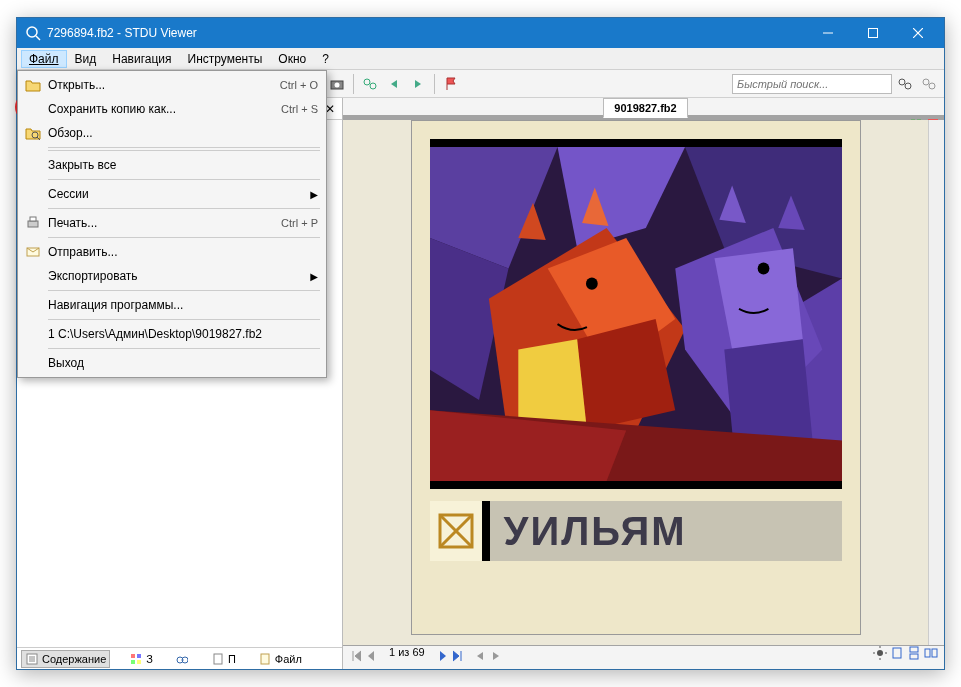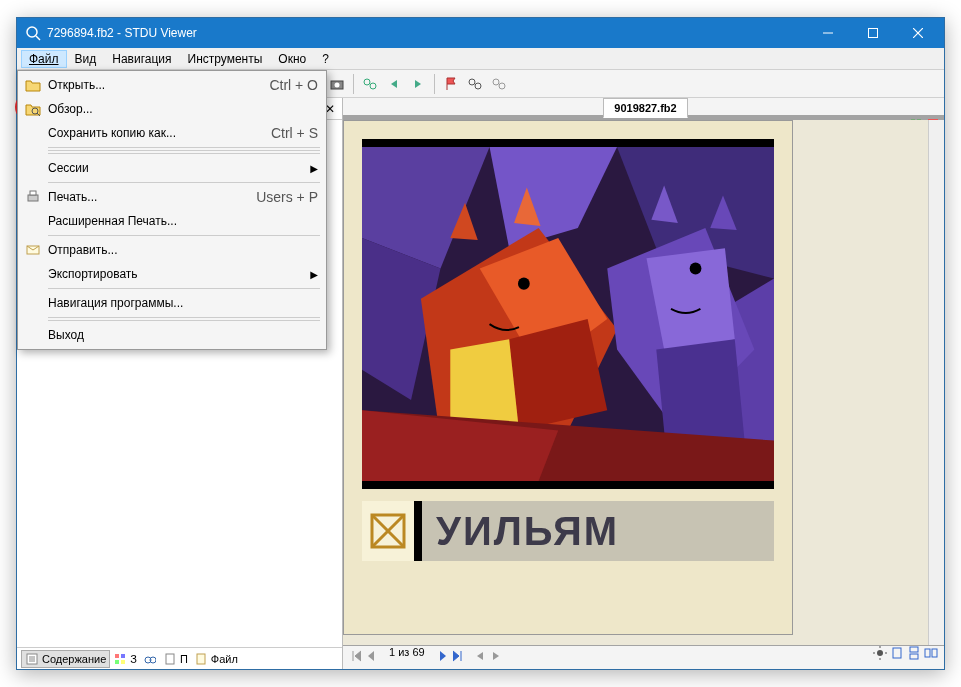--- a/index.html
+++ b/index.html
@@ -20,47 +20,47 @@
 .tb-sep { width: 1px; height: 20px; background: #c0c0c0; margin: 0 3px; }
 .tb-btn { width: 22px; height: 22px; display: flex; align-items: center; justify-content: center; border-radius: 2px; }
 .tb-text { font-size: 11px; padding: 0 3px; }
 .search { margin-left: auto; width: 160px; height: 20px; border: 1px solid #bbb; padding: 0 4px; font-size: 11px; font-style: italic; color: #888; }
 
 .body { display: flex; height: calc(100% - 30px - 22px - 28px); }
 .sidebar { width: 326px; border-right: 1px solid #bbb; display: flex; flex-direction: column; background: #fff; position: relative; }
 .sidebar-top { height: 22px; border-bottom: 1px solid #ccc; display: flex; align-items: center; justify-content: flex-end; padding-right: 4px; position: relative; z-index: 2; }
 .sidebar-close { width: 16px; height: 16px; display: flex; align-items: center; justify-content: center; font-size: 12px; }
 .sidebar-content { flex: 1; }
-.sidebar-tabs { height: 22px; border-top: 1px solid #ccc; display: flex; align-items: center; gap: 0; padding: 0 4px; font-size: 11px; }
+.sidebar-tabs { height: 22px; border-top: 1px solid #ccc; display: flex; align-items: center; gap: 16px; padding: 0 4px; font-size: 11px; }
 .sidebar-tab { display: flex; align-items: center; gap: 3px; padding: 1px 3px; }
 .sidebar-tab.active { background: #e0e0e0; border: 1px solid #aaa; }
 .mini-icon { width: 14px; height: 14px; display: inline-flex; align-items: center; justify-content: center; }
 
 .main { flex: 1; display: flex; flex-direction: column; }
 .doc-tabs { height: 22px; display: flex; align-items: center; border-bottom: 5px solid #a3a3a3; background: #f4f4f4; font-size: 11px; flex-direction: column; }
 .doc-tab { padding: 3px 10px; background: #fff; border: 1px solid #bbb; border-bottom: 1px solid #fff; margin-bottom: -1px; margin-left: 4px; font-weight: bold; }
 .doc-tabs-right { margin-left: auto; display: flex; gap: 3px; padding-right: 4px; }
-.viewer { flex: 1; background: #ece8d8; display: flex; justify-content: flex-start; overflow: hidden; position: relative; }
+.viewer { flex: 1; background: #ece8d8; display: flex; justify-content: center; overflow: hidden; position: relative; }
 .page { width: 450px; height: 515px; background: #eee7c9; border: 1px solid #999; position: relative; padding: 18px; }
 .art-frame { border-top: 8px solid #000; border-bottom: 8px solid #000; width: 100%; height: 350px; }
 .art { width: 100%; height: 100%; display: block; }
 .book-title-row { display: flex; margin-top: 12px; height: 60px; }
 .book-logo { width: 60px; background: #f7f2d8; border-right: 8px solid #000; display: flex; align-items: center; justify-content: center; }
 .book-title { flex: 1; background: #c7c3b3; display: flex; align-items: center; padding-left: 14px; font-size: 40px; font-weight: bold; color: #3d3a4a; font-family: Arial, sans-serif; letter-spacing: 2px; }
 .vscroll { width: 16px; background: #f0f0f0; border-left: 1px solid #ccc; }
 .status { height: 24px; border-top: 1px solid #a3a3a3; display: flex; padding: 0 6px; gap: 4px; background: #f4f4f4; }
 .status .nav-btns { display: flex; gap: 2px; align-items: center; }
 .page-counter { padding: 0 8px; font-size: 11px; }
 .status-right { margin-left: auto; display: flex; gap: 3px; }
 
 
 .dropdown { position: absolute; left: 0; top: 52px; width: 310px; background: #f5f5f5; border: 1px solid #999; box-shadow: 3px 3px 8px rgba(0,0,0,0.3); z-index: 100; padding: 2px; text-align: right; }
 .dd-item { display: flex; align-items: center; height: 24px; padding: 0 6px 0 28px; position: relative; font-size: 12px; cursor: default; }
 .dd-item .dd-icon { position: absolute; left: 4px; width: 18px; height: 18px; display: flex; align-items: center; justify-content: center; }
-.dd-item .shortcut { margin-left: auto; color: #555; font-size: 14px; }
+.dd-item .shortcut { margin-left: auto; color: #555; font-size: 11px; }
 .dd-item .arrow { margin-left: auto; font-size: 10px; }
 .dd-sep { height: 1px; background: #ccc; margin: 2px 4px 2px 28px; }
 .dd-highlight { position: absolute; border: 3px solid #d4262a; border-radius: 16px; pointer-events: none; }
 </style>
 </head>
 <body>
 
 <div class="window">
   <div class="titlebar">
     <span class="icon">
@@ -185,20 +185,21 @@
         <svg width="14" height="14">
           <path d="M4 3l6 4-6 4" fill="#4a8"></path>
         </svg>
       </div>
     <div class="tb-sep"></div>
     <div class="tb-btn">
         <svg width="16" height="16">
           <path d="M4 2v12M4 2h8l-2 3 2 3H4" fill="#e55" stroke="#a33"></path>
         </svg>
       </div>
+    <input class="search" placeholder="Быстрый поиск..." style="">
     <div class="tb-btn">
         <svg width="16" height="16">
           <circle cx="5" cy="6" r="3" fill="none" stroke="#555"></circle>
           <circle cx="11" cy="10" r="3" fill="none" stroke="#555"></circle>
         </svg>
       </div>
     <div class="tb-btn">
         <svg width="16" height="16">
           <circle cx="5" cy="6" r="3" fill="none" stroke="#999"></circle>
           <circle cx="11" cy="10" r="3" fill="none" stroke="#999"></circle>
@@ -391,73 +392,76 @@
     <div class="dd-item">
       <span class="dd-icon">
           <svg width="16" height="16">
             <path d="M1 4h5l1 2h8v8H1z" fill="#f7d774" stroke="#b8860b"></path>
           </svg>
         </span>
       <span>Открыть...</span>
         <span class="shortcut">Ctrl + O</span>
     </div>
     <div class="dd-item">
+      <span>Сохранить копию как...</span>
+        <span class="shortcut">Ctrl + S</span>
+    </div>
+    <div class="dd-item">
       <span class="dd-icon">
           <svg width="16" height="16">
             <path d="M1 4h5l1 2h8v8H1z" fill="#f7d774" stroke="#b8860b"></path>
             <circle cx="10" cy="10" r="3" fill="none" stroke="#555"></circle>
             <line x1="12" y1="12" x2="15" y2="15" stroke="#555"></line>
           </svg>
         </span>
       <span>Обзор...</span>
     </div>
-    <div class="dd-item">
-      <span>Сохранить копию как...</span>
-        <span class="shortcut">Ctrl + S</span>
-    </div>
-    <div class="dd-sep"></div>
-    <div class="dd-sep"></div>
+    <div class="dd-sep"></div>
+    <div class="dd-sep"></div>
+    <div class="dd-item">
+        <span>Закрыть все</span>
+      </div>
     <div class="dd-sep"></div>
     <div class="dd-item">
         <span>Сессии</span>
         <span class="arrow">▶</span>
       </div>
     <div class="dd-sep"></div>
     <div class="dd-item">
       <span class="dd-icon">
           <svg width="16" height="16">
             <rect x="3" y="6" width="10" height="6" fill="#ccc" stroke="#777"></rect>
             <rect x="5" y="2" width="6" height="4" fill="#fff" stroke="#777"></rect>
           </svg>
         </span>
       <span>Печать...</span>
-        <span class="shortcut">Users + P</span>
-    </div>
-    <div class="dd-item">
-        <span>Расширенная Печать...</span>
-      </div>
+        <span class="shortcut">Ctrl + P</span>
+    </div>
     <div class="dd-sep"></div>
     <div class="dd-item">
       <span class="dd-icon">
           <svg width="16" height="16">
             <rect x="2" y="4" width="12" height="8" fill="#fffbe0" stroke="#c0a050"></rect>
             <path d="M2 4l6 4 6-4" fill="none" stroke="#c0a050"></path>
           </svg>
         </span>
       <span>Отправить...</span>
     </div>
     <div class="dd-item">
         <span>Экспортировать</span>
         <span class="arrow">▶</span>
       </div>
     <div class="dd-sep"></div>
     <div class="dd-item">
         <span>Навигация программы...</span>
       </div>
     <div class="dd-sep"></div>
+    <div class="dd-item">
+        <span>1 C:\Users\Админ\Desktop\9019827.fb2</span>
+      </div>
     <div class="dd-sep"></div>
     <div class="dd-item">
         <span>Выход</span>
       </div>
   </div>
 
   <div class="dd-highlight" style="left:-2px; top:74px; width:312px; height:30px;"></div>
 </div>
 
 </body></html>

